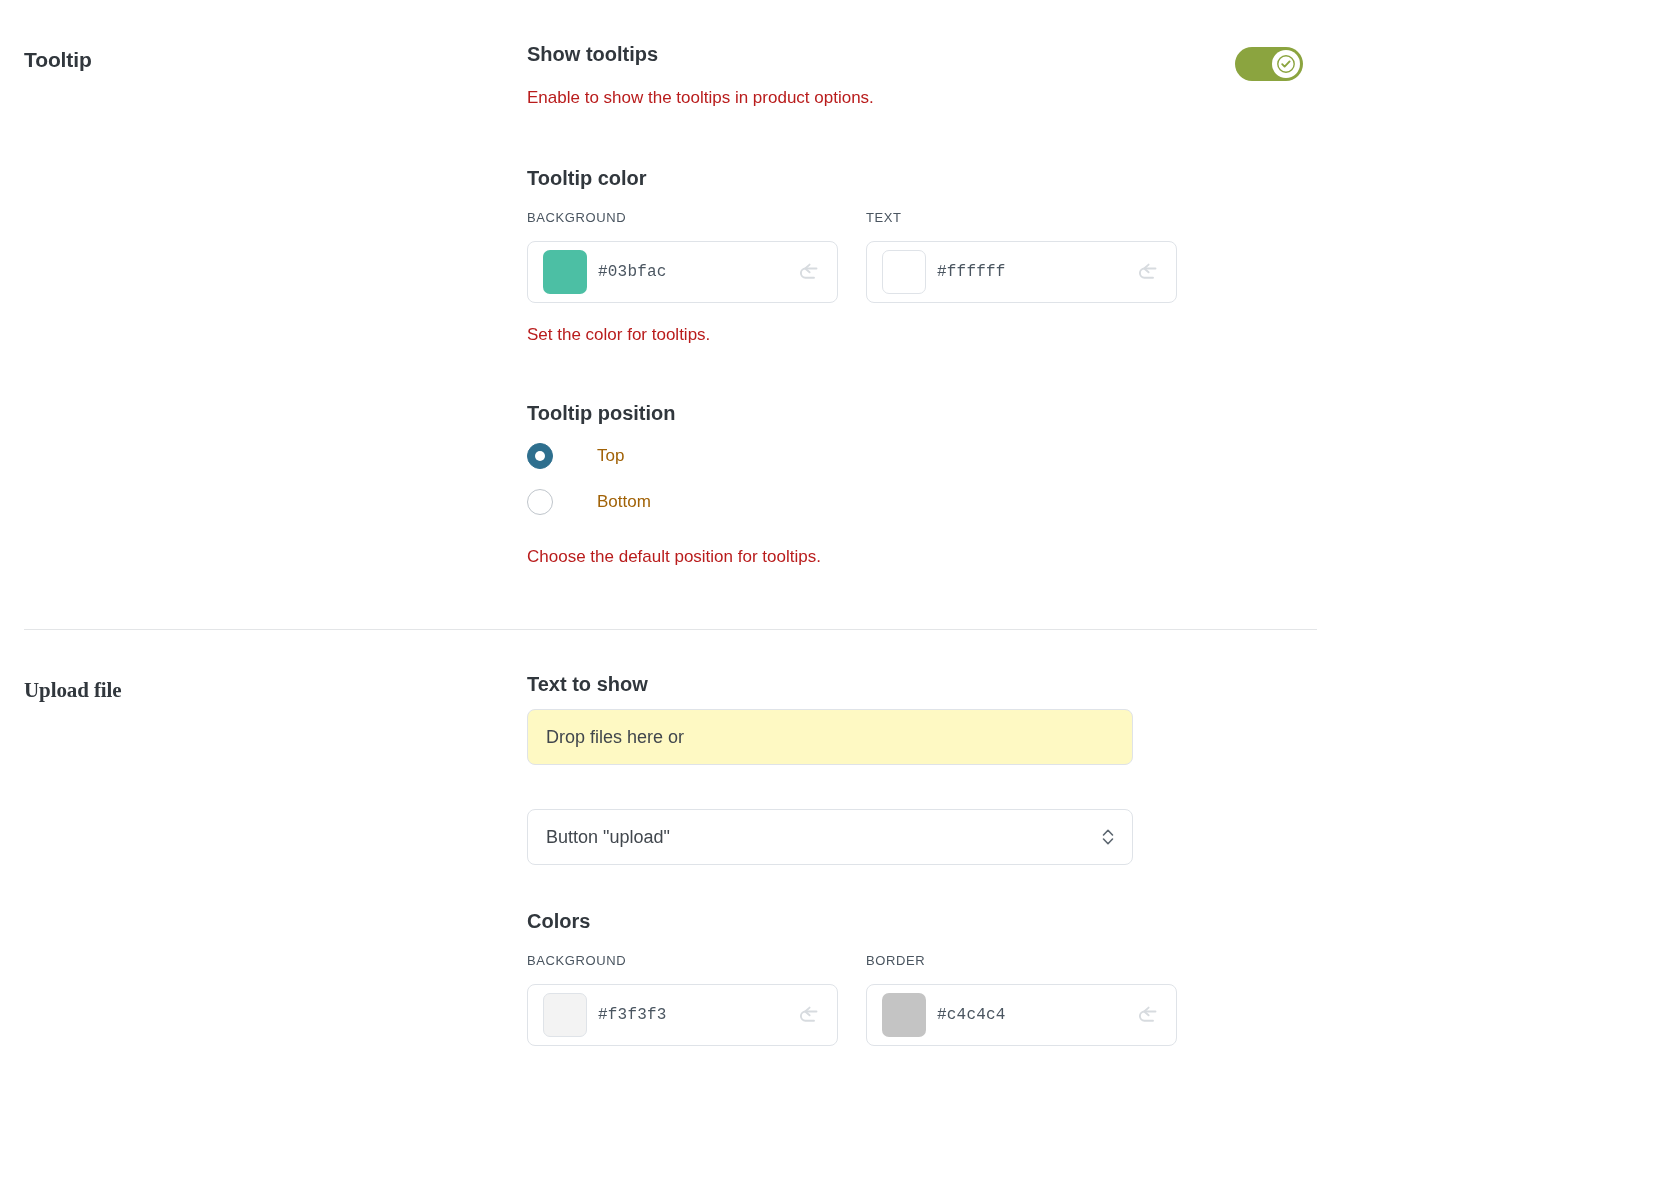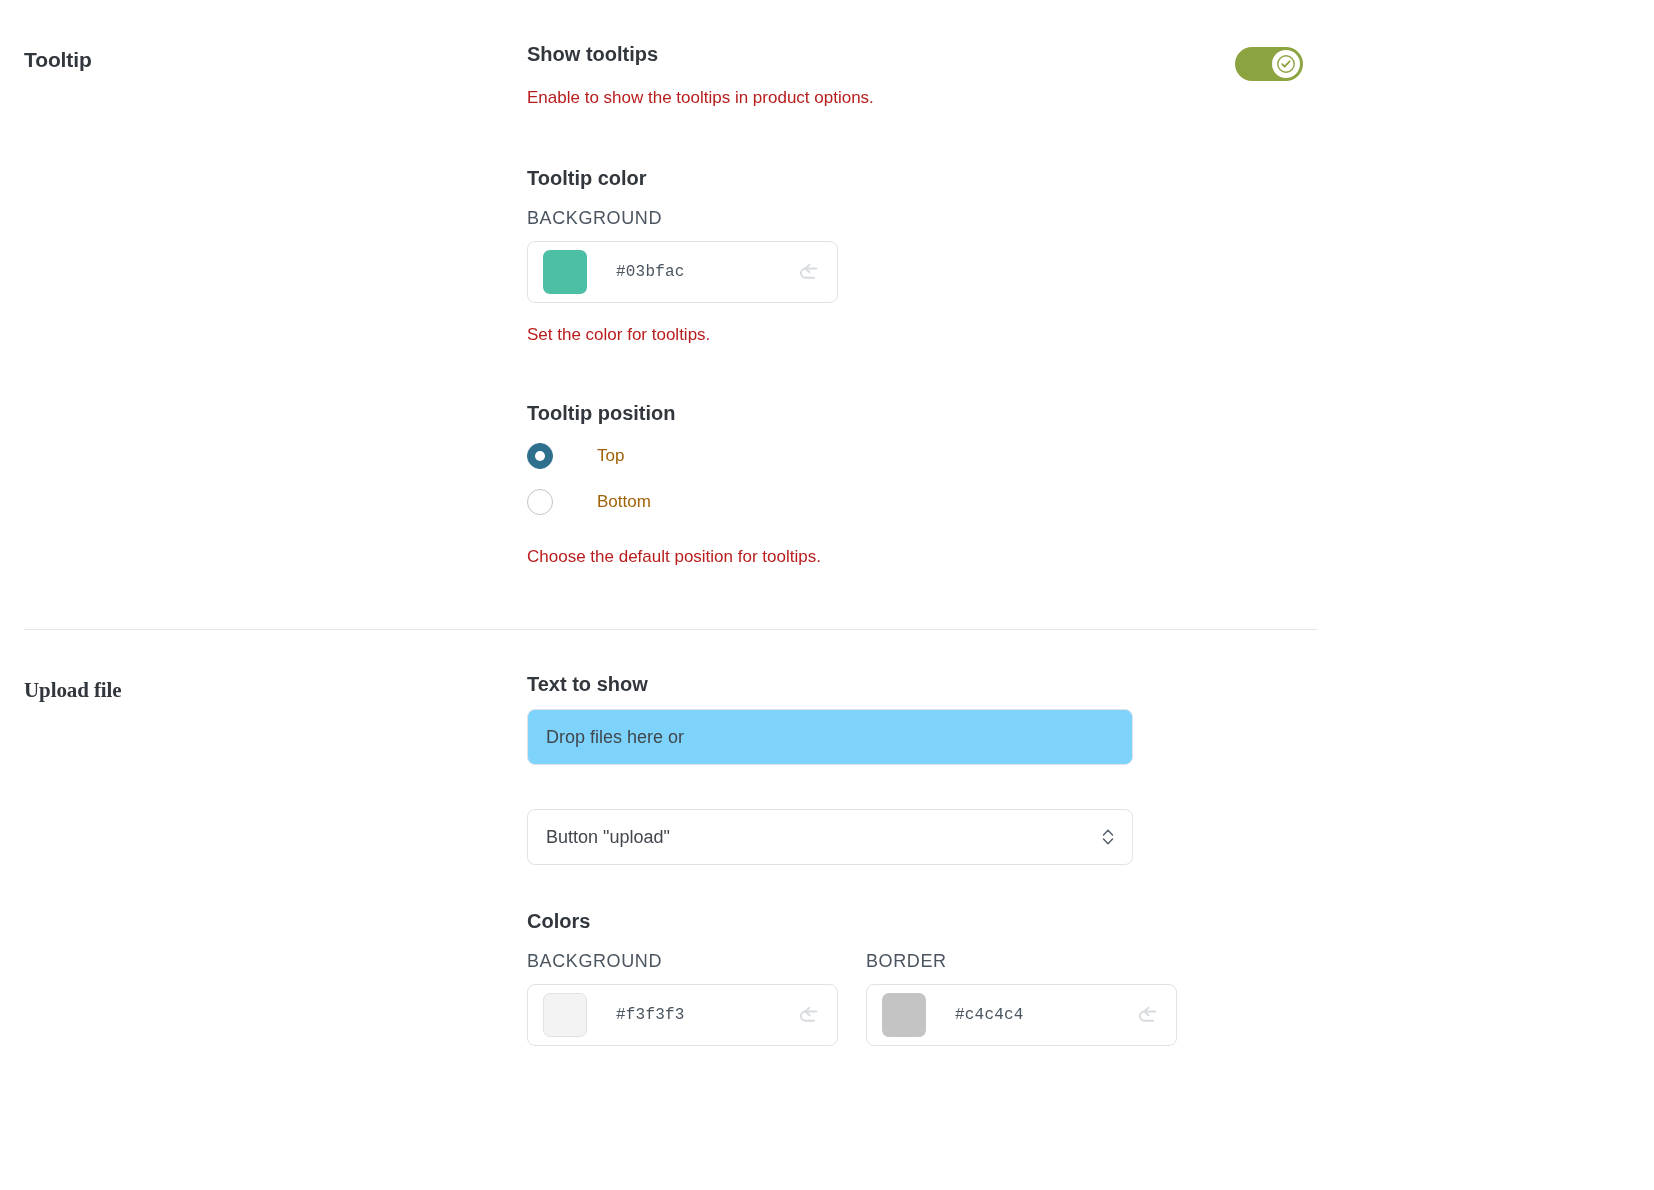--- a/index.html
+++ b/index.html
@@ -70,21 +70,21 @@
     color: #31373d;
     line-height: 24px;
   }
   .helper-text {
     font-size: 17px;
     color: #b91c1c;
     line-height: 24px;
     font-weight: normal;
   }
   .caption-label {
-    font-size: 18px;
+    font-size: 13px;
     font-weight: normal;
     color: #4a5560;
     letter-spacing: 0.6px;
     line-height: 20px;
   }
 
   
   .toggle-row {
     display: flex;
     align-items: flex-start;
@@ -137,21 +137,21 @@
   .swatch {
     width: 44px;
     height: 44px;
     border-radius: 7px;
     flex: 0 0 44px;
     cursor: pointer;
   }
   .swatch.bordered { border: 1px solid #dfe3e8; }
   .color-value {
     flex: 1 1 auto;
-    margin-left: 29px;
+    margin-left: 11px;
     font-family: "Liberation Mono", monospace;
     font-size: 16px;
     color: #4a5560;
     letter-spacing: 0.2px;
   }
   .undo-icon {
     flex: 0 0 28px;
     width: 28px;
     height: 28px;
     cursor: pointer;
@@ -196,21 +196,21 @@
     line-height: 24px;
   }
 
   
   .text-input {
     margin-top: 13px;
     width: 606px;
     height: 56px;
     border: 1px solid #dfe3e8;
     border-radius: 8px;
-    background: #7dd3fc;
+    background: #fef9c3;
     display: flex;
     align-items: center;
     padding: 0 18px;
     font-size: 18px;
     color: #41474d;
     cursor: text;
   }
 
   
   .select-wrap {
@@ -279,20 +279,33 @@
               <span class="color-value">#03bfac</span>
               <span class="undo-icon">
                 <svg width="28" height="28" viewBox="0 0 28 28" aria-hidden="true">
                   <path d="M21.5 10.5 H10.5 a4.6 4.6 0 0 0 0 9.2 H19" fill="none" stroke="#d7dbdf" stroke-width="1.9" stroke-linecap="round" stroke-linejoin="round"></path>
                   <path d="M14.6 6.6 L10.2 10.5 L14.6 14.3" fill="none" stroke="#d7dbdf" stroke-width="1.9" stroke-linecap="round" stroke-linejoin="round"></path>
                 </svg>
               </span>
             </div>
           </div>
 
+          <div class="color-field">
+            <div class="caption-label">TEXT</div>
+            <div class="color-input">
+              <span class="swatch bordered" id="sw-tooltip-text" style="background: rgb(255, 255, 255);"></span>
+              <span class="color-value">#ffffff</span>
+              <span class="undo-icon">
+                <svg width="28" height="28" viewBox="0 0 28 28" aria-hidden="true">
+                  <path d="M21.5 10.5 H10.5 a4.6 4.6 0 0 0 0 9.2 H19" fill="none" stroke="#d7dbdf" stroke-width="1.9" stroke-linecap="round" stroke-linejoin="round"></path>
+                  <path d="M14.6 6.6 L10.2 10.5 L14.6 14.3" fill="none" stroke="#d7dbdf" stroke-width="1.9" stroke-linecap="round" stroke-linejoin="round"></path>
+                </svg>
+              </span>
+            </div>
+          </div>
         </div>
 
         <div class="helper-text" style="margin-top:20px;">Set the color for tooltips.</div>
       </div>
 
       <div style="margin-top:54px;">
         <div class="field-label">Tooltip position</div>
 
         <div style="margin-top:18px;">
           <div class="radio-row">

